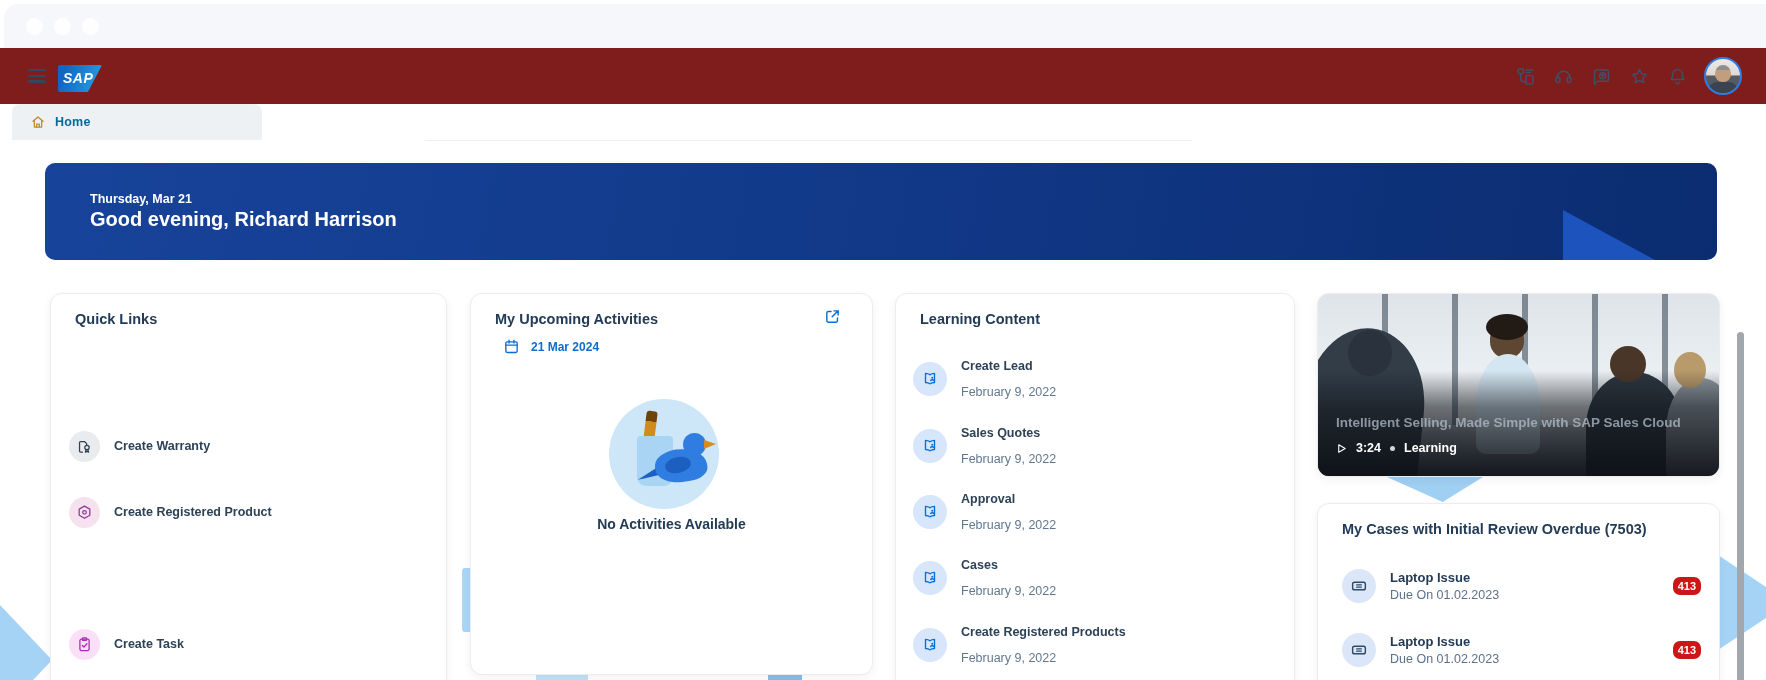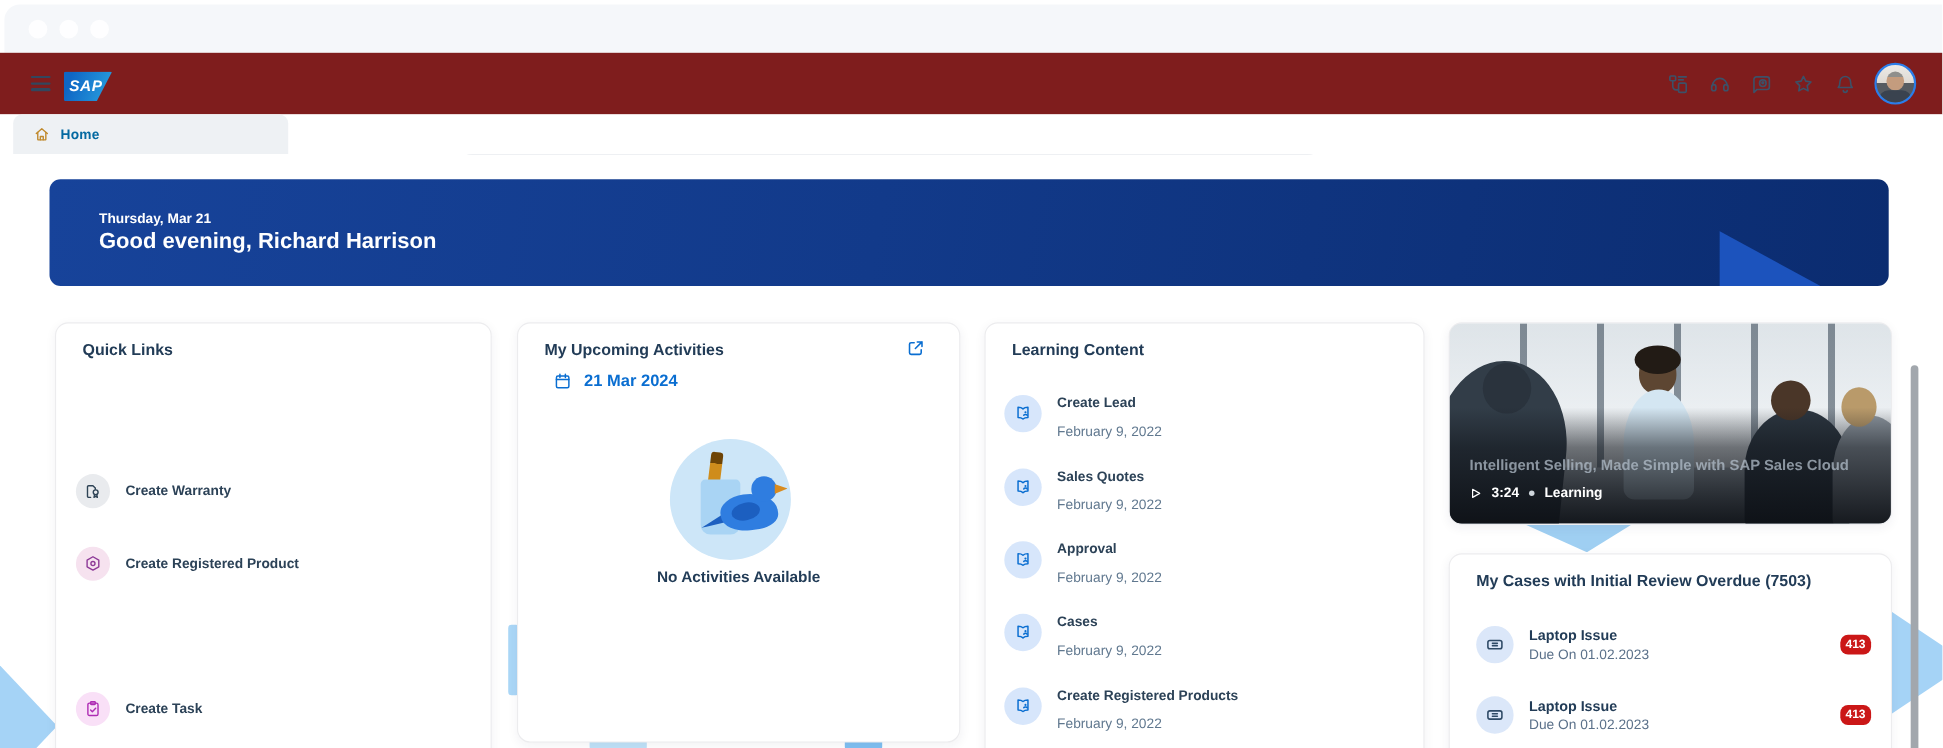--- a/index.html
+++ b/index.html
@@ -87,42 +87,42 @@
   .q3 { background:#f6e2ef; color:#8e3a98; }
   .q4 { background:#d7ebf6; color:#1b6ca8; }
   .q5 { background:#f9e0f7; color:#ae2cb4; }
   .ql-label { font-size:12.5px; font-weight:bold; color:#2c4257; }
 
   
   #activities { left:470px; top:293px; width:403px; height:382px;padding-left:12px; }
   .ext-btn { position:absolute; right:31px; top:14px; color:#0a6ed1; cursor:pointer; }
   .act-date { position:absolute; left:32px; top:44px; display:flex; align-items:center; gap:11px;
     color:#0a6ed1; cursor:pointer; }
-  .act-date .d { font-size:15px; font-weight:bold; }
+  .act-date .d { font-size:12px; font-weight:bold; }
   .illus { position:absolute; left:138px; top:105px; width:110px; height:110px; border-radius:50%;
     background:#cde6f8; }
   .pocket { position:absolute; left:28px; top:37px; width:36px; height:50px; background:#a9d4f4;
     border-radius:4px 4px 9px 9px; }
   .marker { position:absolute; left:36px; top:12px; width:11px; height:30px; border-radius:3px;
     background:linear-gradient(180deg,#6e4406 0 34%,#cf8c1c 35%); transform:rotate(7deg); }
   .bird-body { position:absolute; left:46px; top:50px; width:52px; height:33px; background:#2f7de0;
     border-radius:55% 70% 45% 60%; transform:rotate(-8deg); }
   .bird-head { position:absolute; left:74px; top:34px; width:23px; height:23px; background:#2f7de0; border-radius:50%; }
   .bird-beak { position:absolute; left:95px; top:41px; width:12px; height:9px; background:#d88b1f;
     clip-path:polygon(0 0,100% 45%,0 100%); }
   .bird-wing { position:absolute; left:56px; top:58px; width:26px; height:16px; background:#1c5fc0;
     border-radius:50%; transform:rotate(-12deg); }
   .bird-tail { position:absolute; left:28px; top:66px; width:26px; height:14px; background:#1c5fc0;
     clip-path:polygon(0 100%,100% 0,100% 70%); transform:rotate(-4deg); }
   .no-act { position:absolute; left:0; width:100%; top:222px; text-align:center;
     font-size:14px; font-weight:bold; color:#223c57; }
 
   
   #learning { left:895px; top:293px; width:400px; height:420px; }
-  .lc-row { position:absolute; left:17px; right:14px; height:40px; display:flex; align-items:flex-start;
+  .lc-row { position:absolute; left:17px; right:14px; height:40px; display:flex; align-items:center;
     gap:14px; cursor:pointer; }
   .lcircle { width:34px; height:34px; border-radius:50%; background:#d7e6fb; color:#0a6ed1;
     display:flex; align-items:center; justify-content:center; flex:0 0 34px; }
   .lc-title { font-size:12.5px; font-weight:bold; color:#2c4257; margin-bottom:3px; }
   .lc-date { font-size:12.5px; color:#60788f;margin-top:12px; }
 
   
   #video-card { left:1317px; top:293px; width:403px; height:184px; overflow:hidden; cursor:pointer; }
   .scene { position:absolute; inset:0; background:linear-gradient(180deg,#bdc9d2 0%,#d8e0e6 45%,#79848e 100%); }
   .scene .windows { position:absolute; left:0; top:0; right:0; height:72%;

